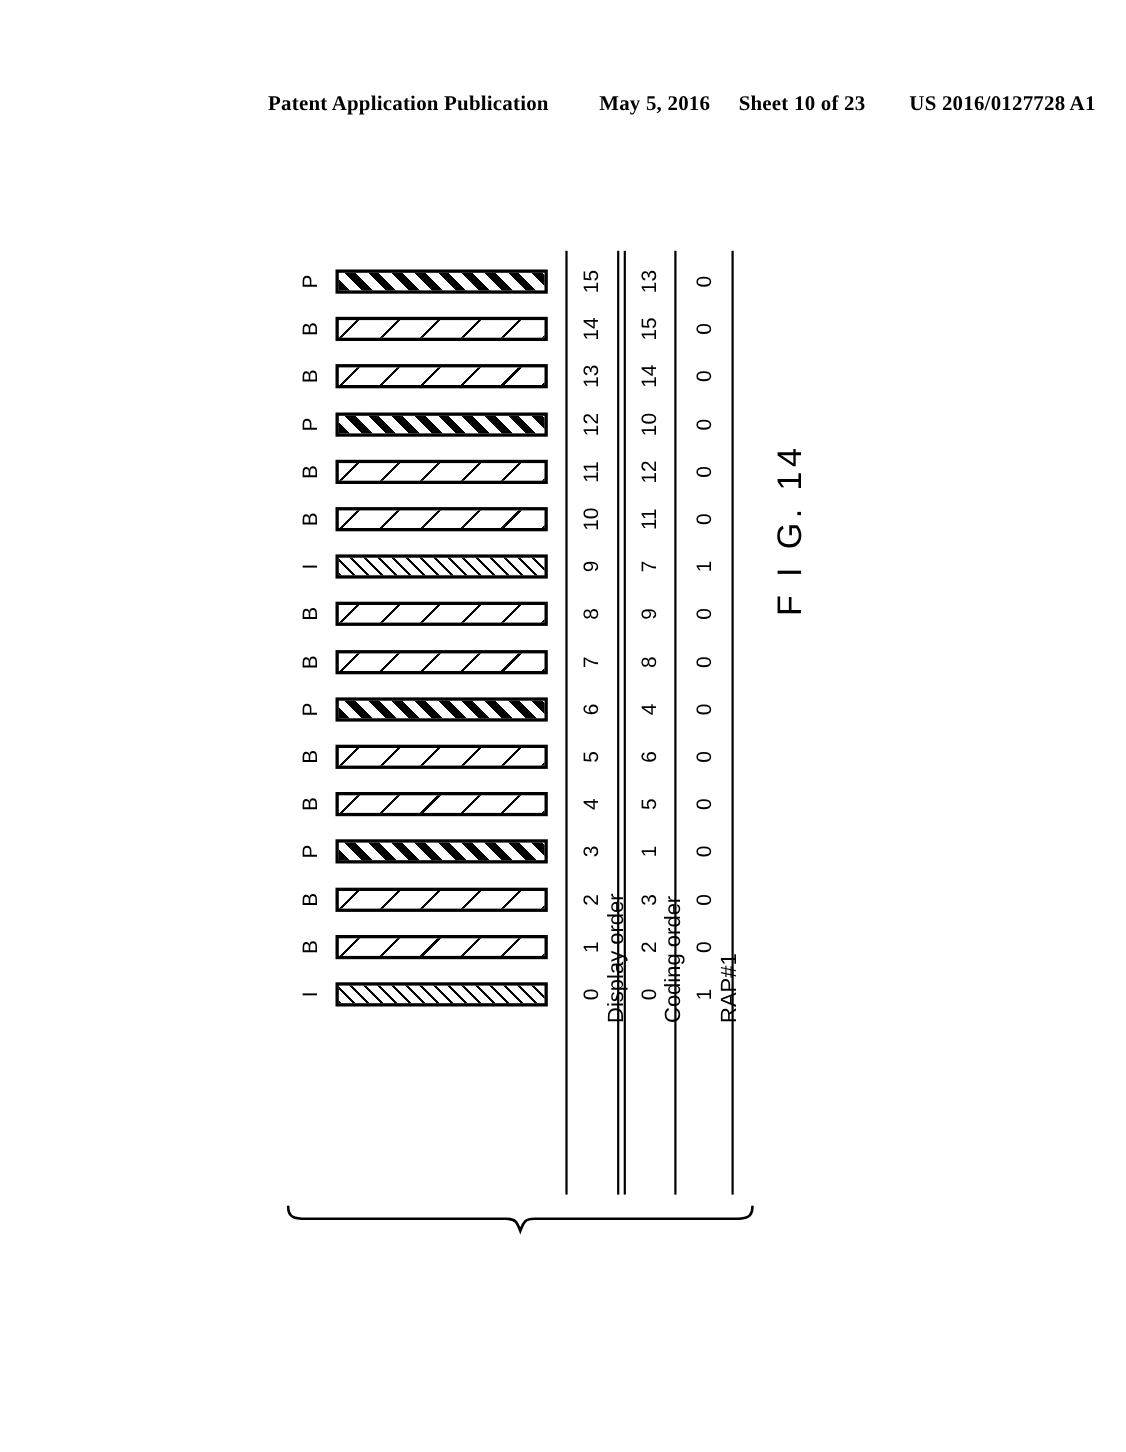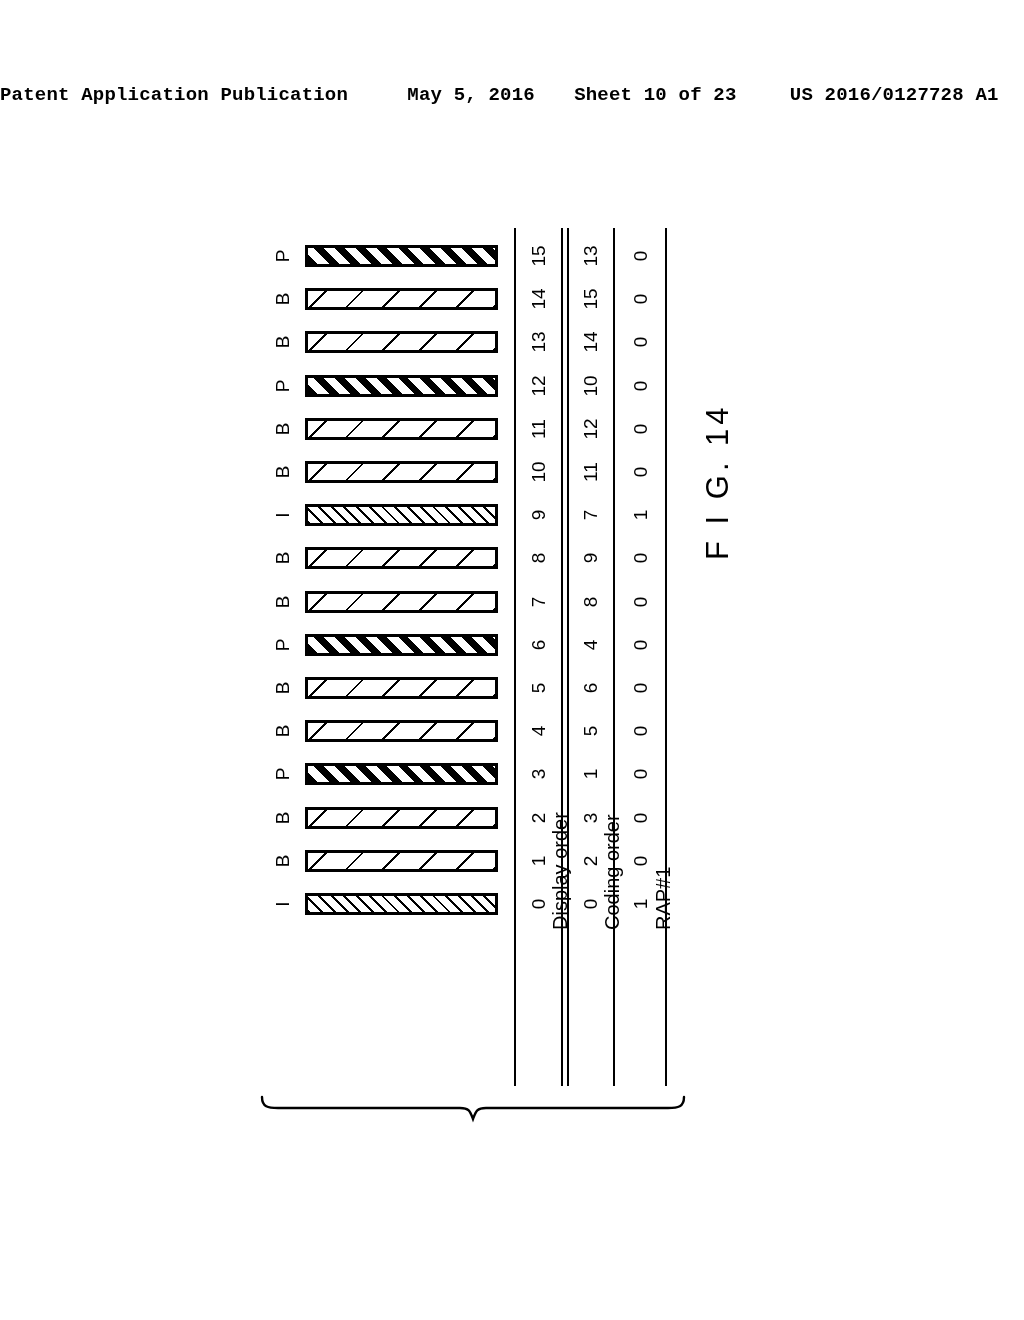--- a/index.html
+++ b/index.html
@@ -15,22 +15,22 @@
     color: #000000;
     overflow: hidden;
   }
 
   
   #page-header {
     position: absolute;
     top: 84px;
     left: 0;
     width: 996px;
-    text-align: center;
-    font-family: Liberation Mono, monospace;
+    text-align: right;
+    font-family: Liberation Serif, serif;
     font-weight: bold;
     font-size: 19px;
     letter-spacing: 0.2px;
     white-space: nowrap;
   }
   #page-header .hdr-seg { display: inline-block; }
   #page-header .gap-lg { display: inline-block; width: 36px; }
   #page-header .gap-sm { display: inline-block; width: 16px; }
   #page-header .gap-md { display: inline-block; width: 30px; }
 

